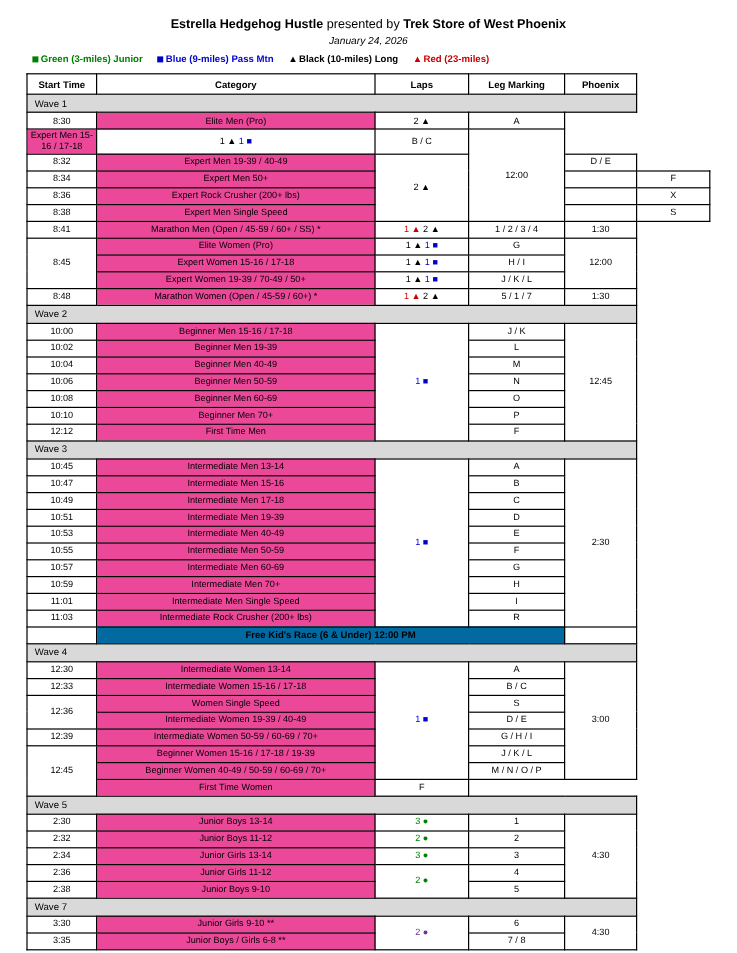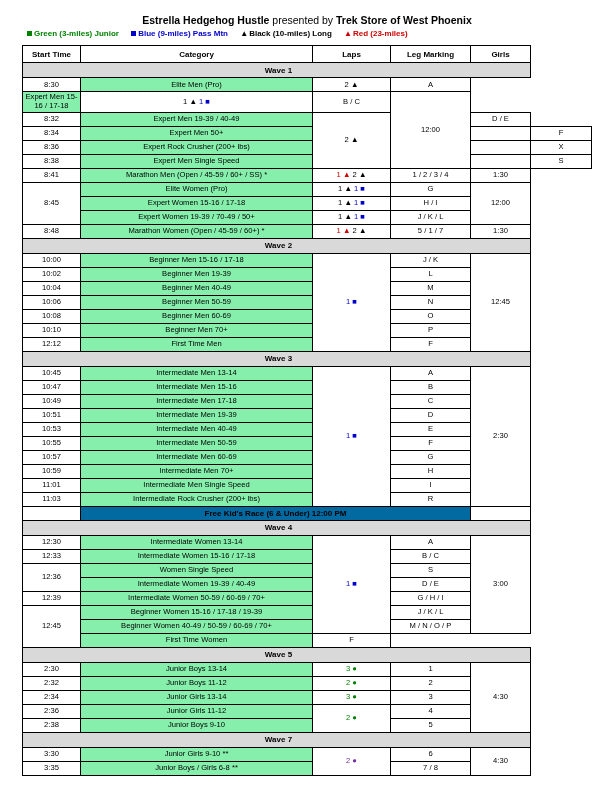--- a/index.html
+++ b/index.html
@@ -64,27 +64,27 @@
     margin-top: 28px;
   }
   col.c-time { width: 58px; }
   col.c-cat  { width: 232px; }
   col.c-laps { width: 78px; }
   col.c-leg  { width: 80px; }
   col.c-awd  { width: 60px; }
 
   tr.wave td {
     background: #d9d9d9;
-    text-align: center;
-    font-weight: bold;
+    text-align: left;
+    font-weight: normal;
     font-size: 8px;
     padding-left: 6px;
     height: 12px;
   }
-  td.cat { background: #86efac; }
+  td.cat { background: #ec4899; }
   td.kids {
     background: #0369a1;
     font-weight: bold;
     font-size: 8px;
   }
   td.laps { background: #ffffff; }
   .green { color: #008000; }
   .blue  { color: #0000cc; }
   .red   { color: #cc0000; }
   .black { color: #000000; }
@@ -92,20 +92,21 @@
 </style>
 </head>
 <body>
 
 <div class="page">
 
   <div class="title">
     <b>Estrella Hedgehog Hustle</b><span> presented by </span><b>Trek Store of West Phoenix</b>
   </div>
 
+  <div class="subtitle">January 24, 2026</div>
 
   <div class="legend">
     <span class="item"><span class="sq green" style="background:#008000"></span><span class="green">Green (3-miles) Junior</span></span>
     <span class="item"><span class="sq blue" style="background:#0000cc"></span><span class="blue">Blue (9-miles) Pass Mtn</span></span>
     <span class="item"><span class="tri black">▲</span><span class="black">Black (10-miles) Long</span></span>
     <span class="item"><span class="tri red">▲</span><span class="red">Red (23-miles)</span></span>
   </div>
 
   <table>
     <colgroup>
@@ -114,21 +115,21 @@
         <col class="c-laps">
         <col class="c-leg">
         <col class="c-awd">
     </colgroup>
     <thead>
       <tr>
         <th>Start Time</th>
         <th>Category</th>
         <th>Laps</th>
         <th>Leg Marking</th>
-        <th>Girls</th>
+        <th>Phoenix</th>
       </tr>
     </thead>
     <tbody id="tbody">
         <tr class="wave">
           <td colspan="5">Wave 1</td>
         </tr>
         <tr>
           <td>8:30</td>
           <td class="cat">Elite Men (Pro)</td>
           <td class="laps lapcell"><span class="black">2 ▲</span></td>

